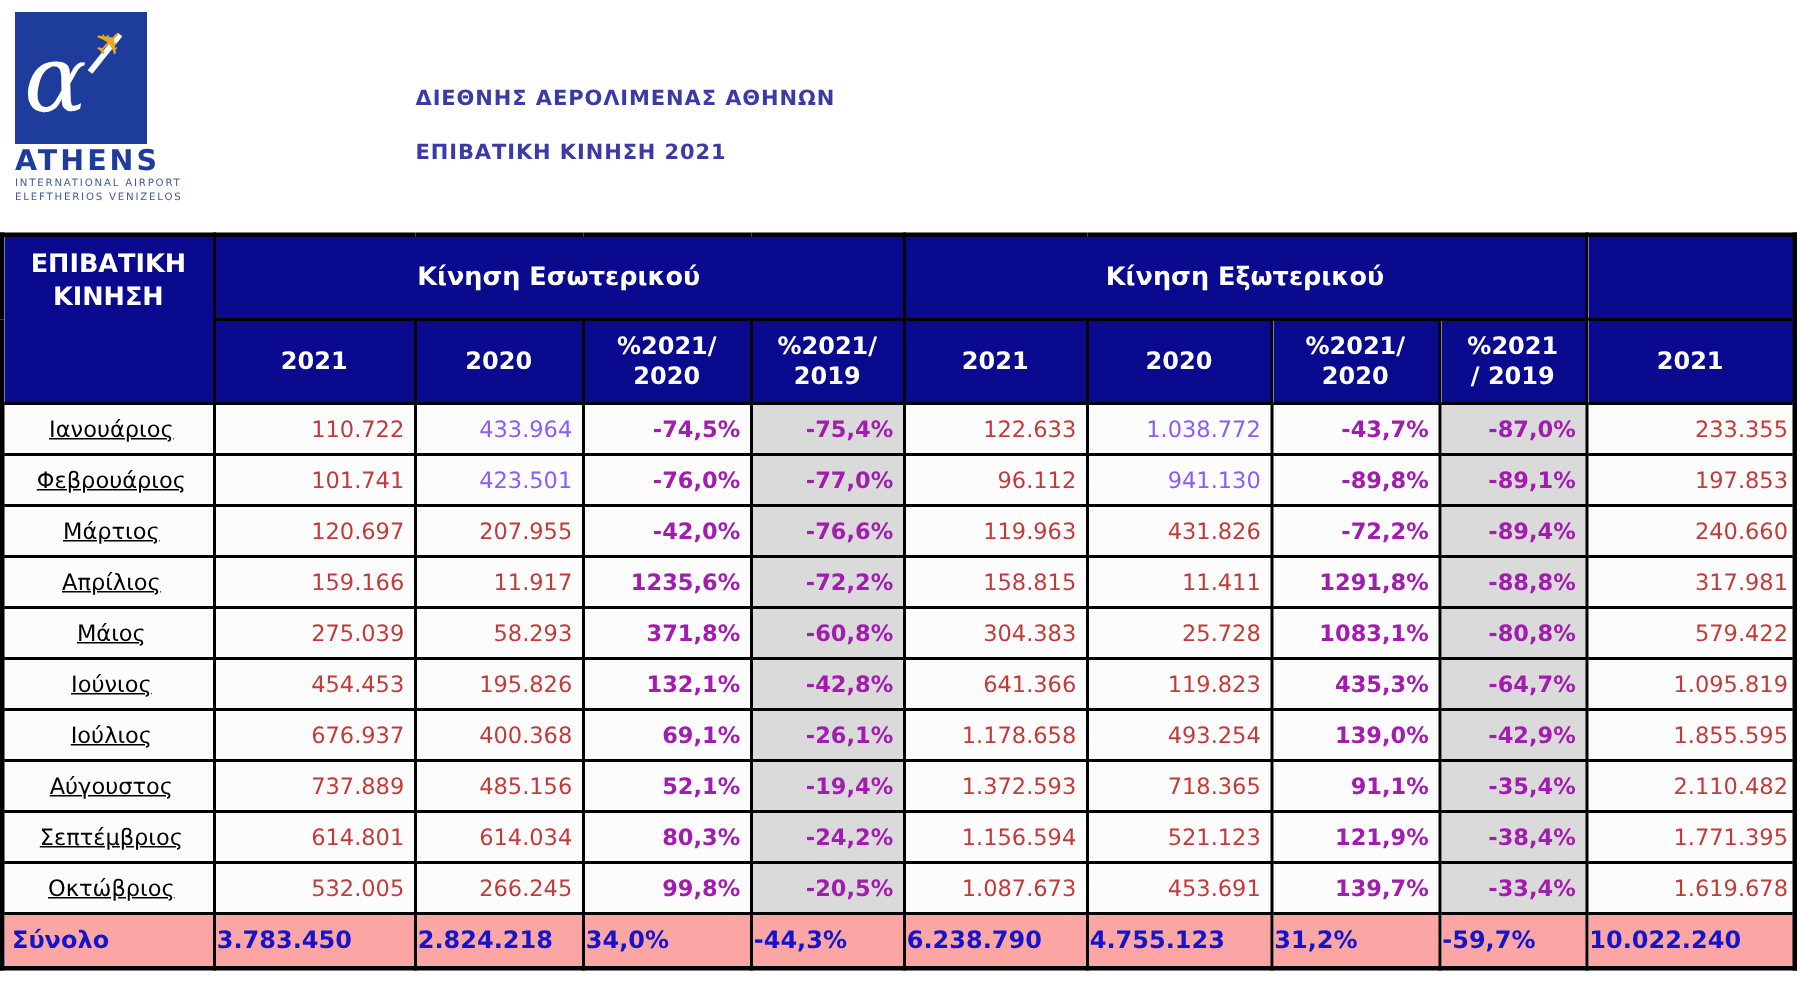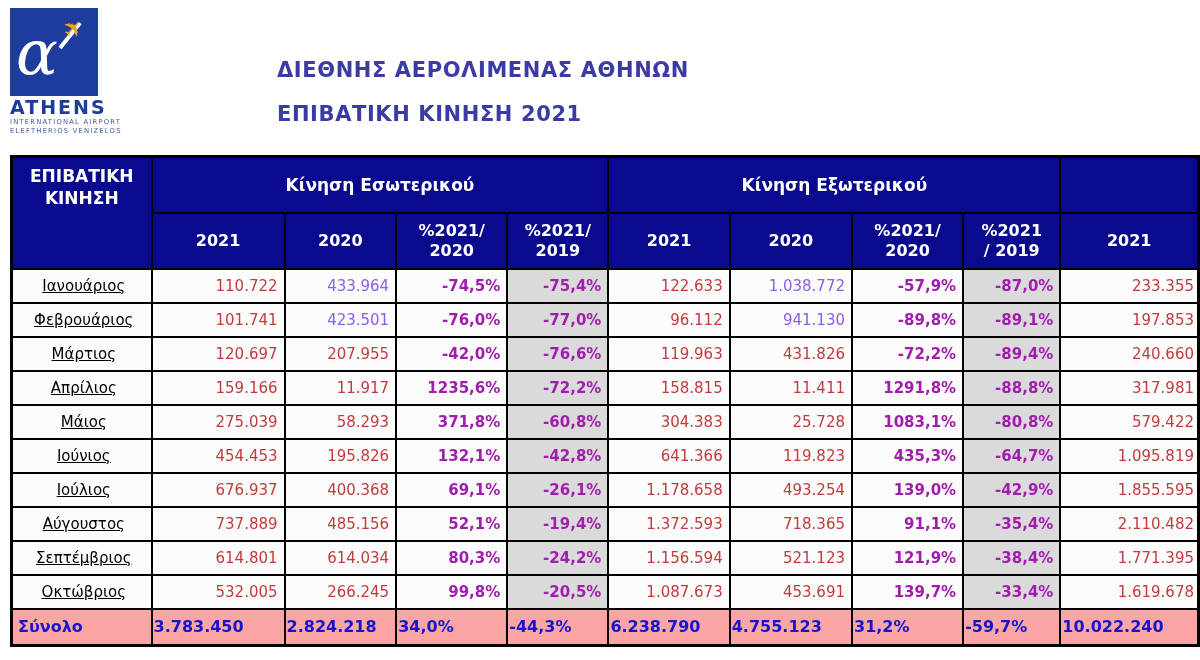--- a/index.html
+++ b/index.html
@@ -19,27 +19,27 @@
     letter-spacing: 2px; line-height: 1.05; margin-top: 2px;
   }
   .logo-sub {
     color: #41599f; font-size: 6.8px; letter-spacing: 1.2px;
     line-height: 1.35; white-space: nowrap;
   }
 
   
   .title-block { position: absolute; left: 277px; top: 58px; }
   .title-line {
-    color: #3b3ba6; font-weight: bold; font-size: 21px;
+    color: #3b3ba6; font-weight: bold; font-size: 14px;
     letter-spacing: 0.6px; margin: 0 0 20px 0; white-space: nowrap;
   }
 
   
   table.traffic {
-    position: absolute; left: 10px; top: 155px;
+    position: absolute; left: 0; top: 155px;
     border-collapse: collapse; table-layout: fixed;
     border: 3px solid #000;
     padding-left: 20px;
   }
   .traffic th, .traffic td {
     border: 2px solid #000;
     overflow: hidden; white-space: nowrap;
     box-sizing: border-box;
   }
   .traffic thead th {
@@ -130,21 +130,21 @@
     </thead>
     <tbody>
         <tr>
           <td class="month">Ιανουάριος</td>
           <td class="num">110.722</td>
           <td class="num black">433.964</td>
           <td class="pct">-74,5%</td>
           <td class="pct graybg">-75,4%</td>
           <td class="num">122.633</td>
           <td class="num black">1.038.772</td>
-          <td class="pct">-57,9%</td>
+          <td class="pct">-43,7%</td>
           <td class="pct graybg">-87,0%</td>
           <td class="num">233.355</td>
         </tr>
         <tr>
           <td class="month">Φεβρουάριος</td>
           <td class="num">101.741</td>
           <td class="num black">423.501</td>
           <td class="pct">-76,0%</td>
           <td class="pct graybg">-77,0%</td>
           <td class="num">96.112</td>

